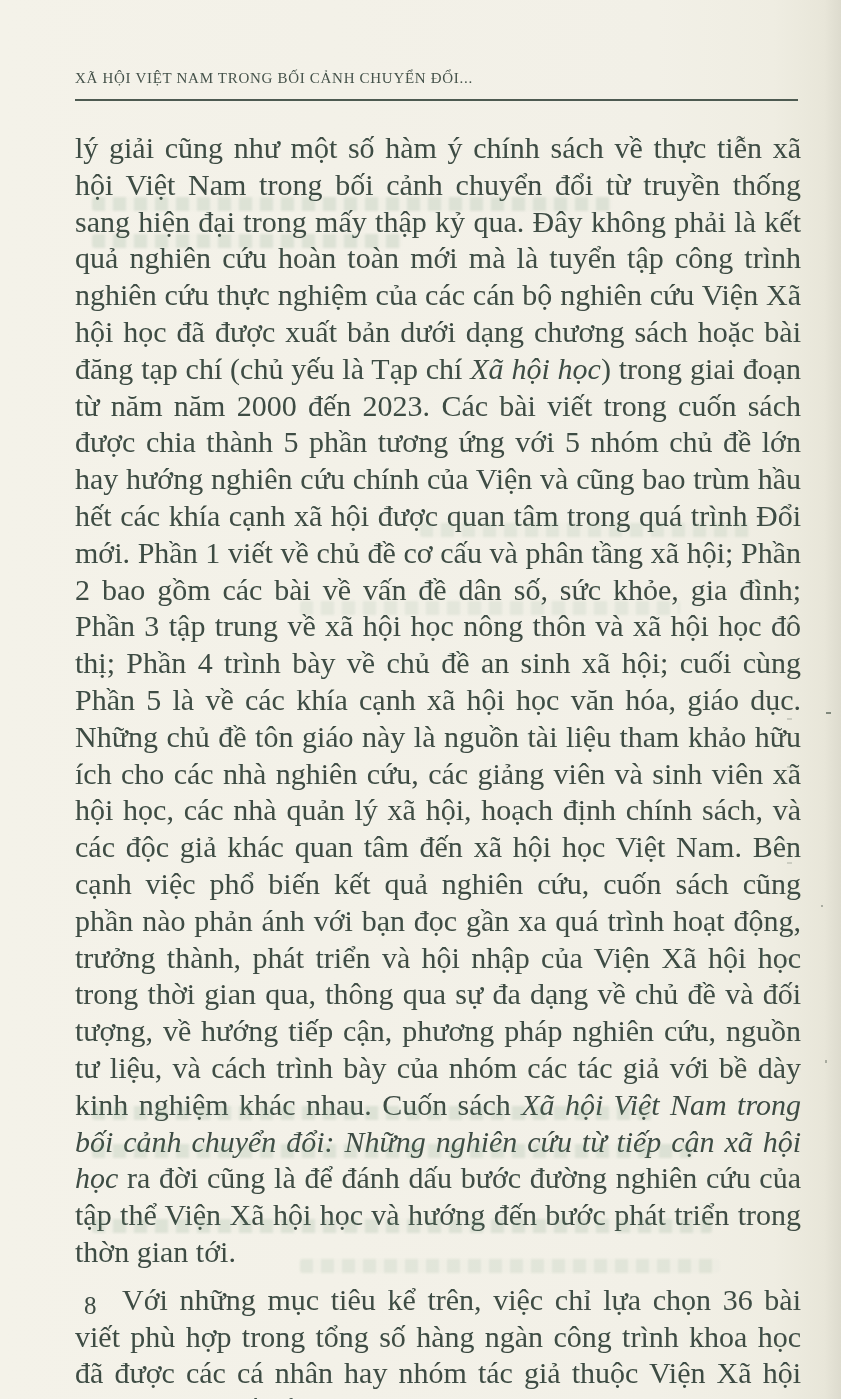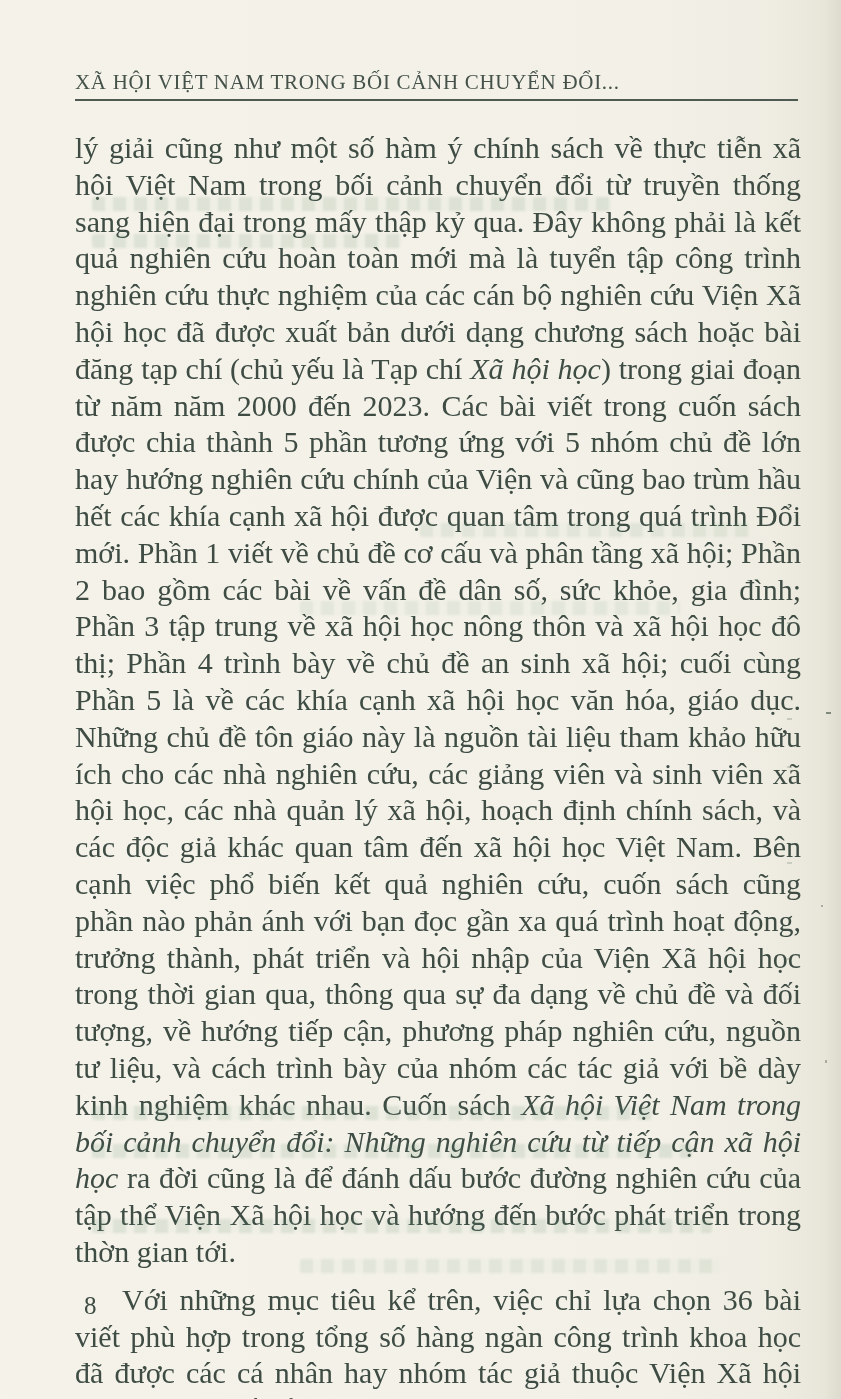--- a/index.html
+++ b/index.html
@@ -21,21 +21,21 @@
   }
 
   
   .running-header {
     position: absolute;
     left: 75px;
     top: 70px;
     width: 723px;
   }
   .running-header .title {
-    font-size: 21px;
+    font-size: 15px;
     letter-spacing: 0.7px;
     color: #45524a;
     white-space: nowrap;
   }
   .header-rule {
     position: absolute;
     left: 75px;
     top: 99px;
     width: 723px;
     height: 2px;

